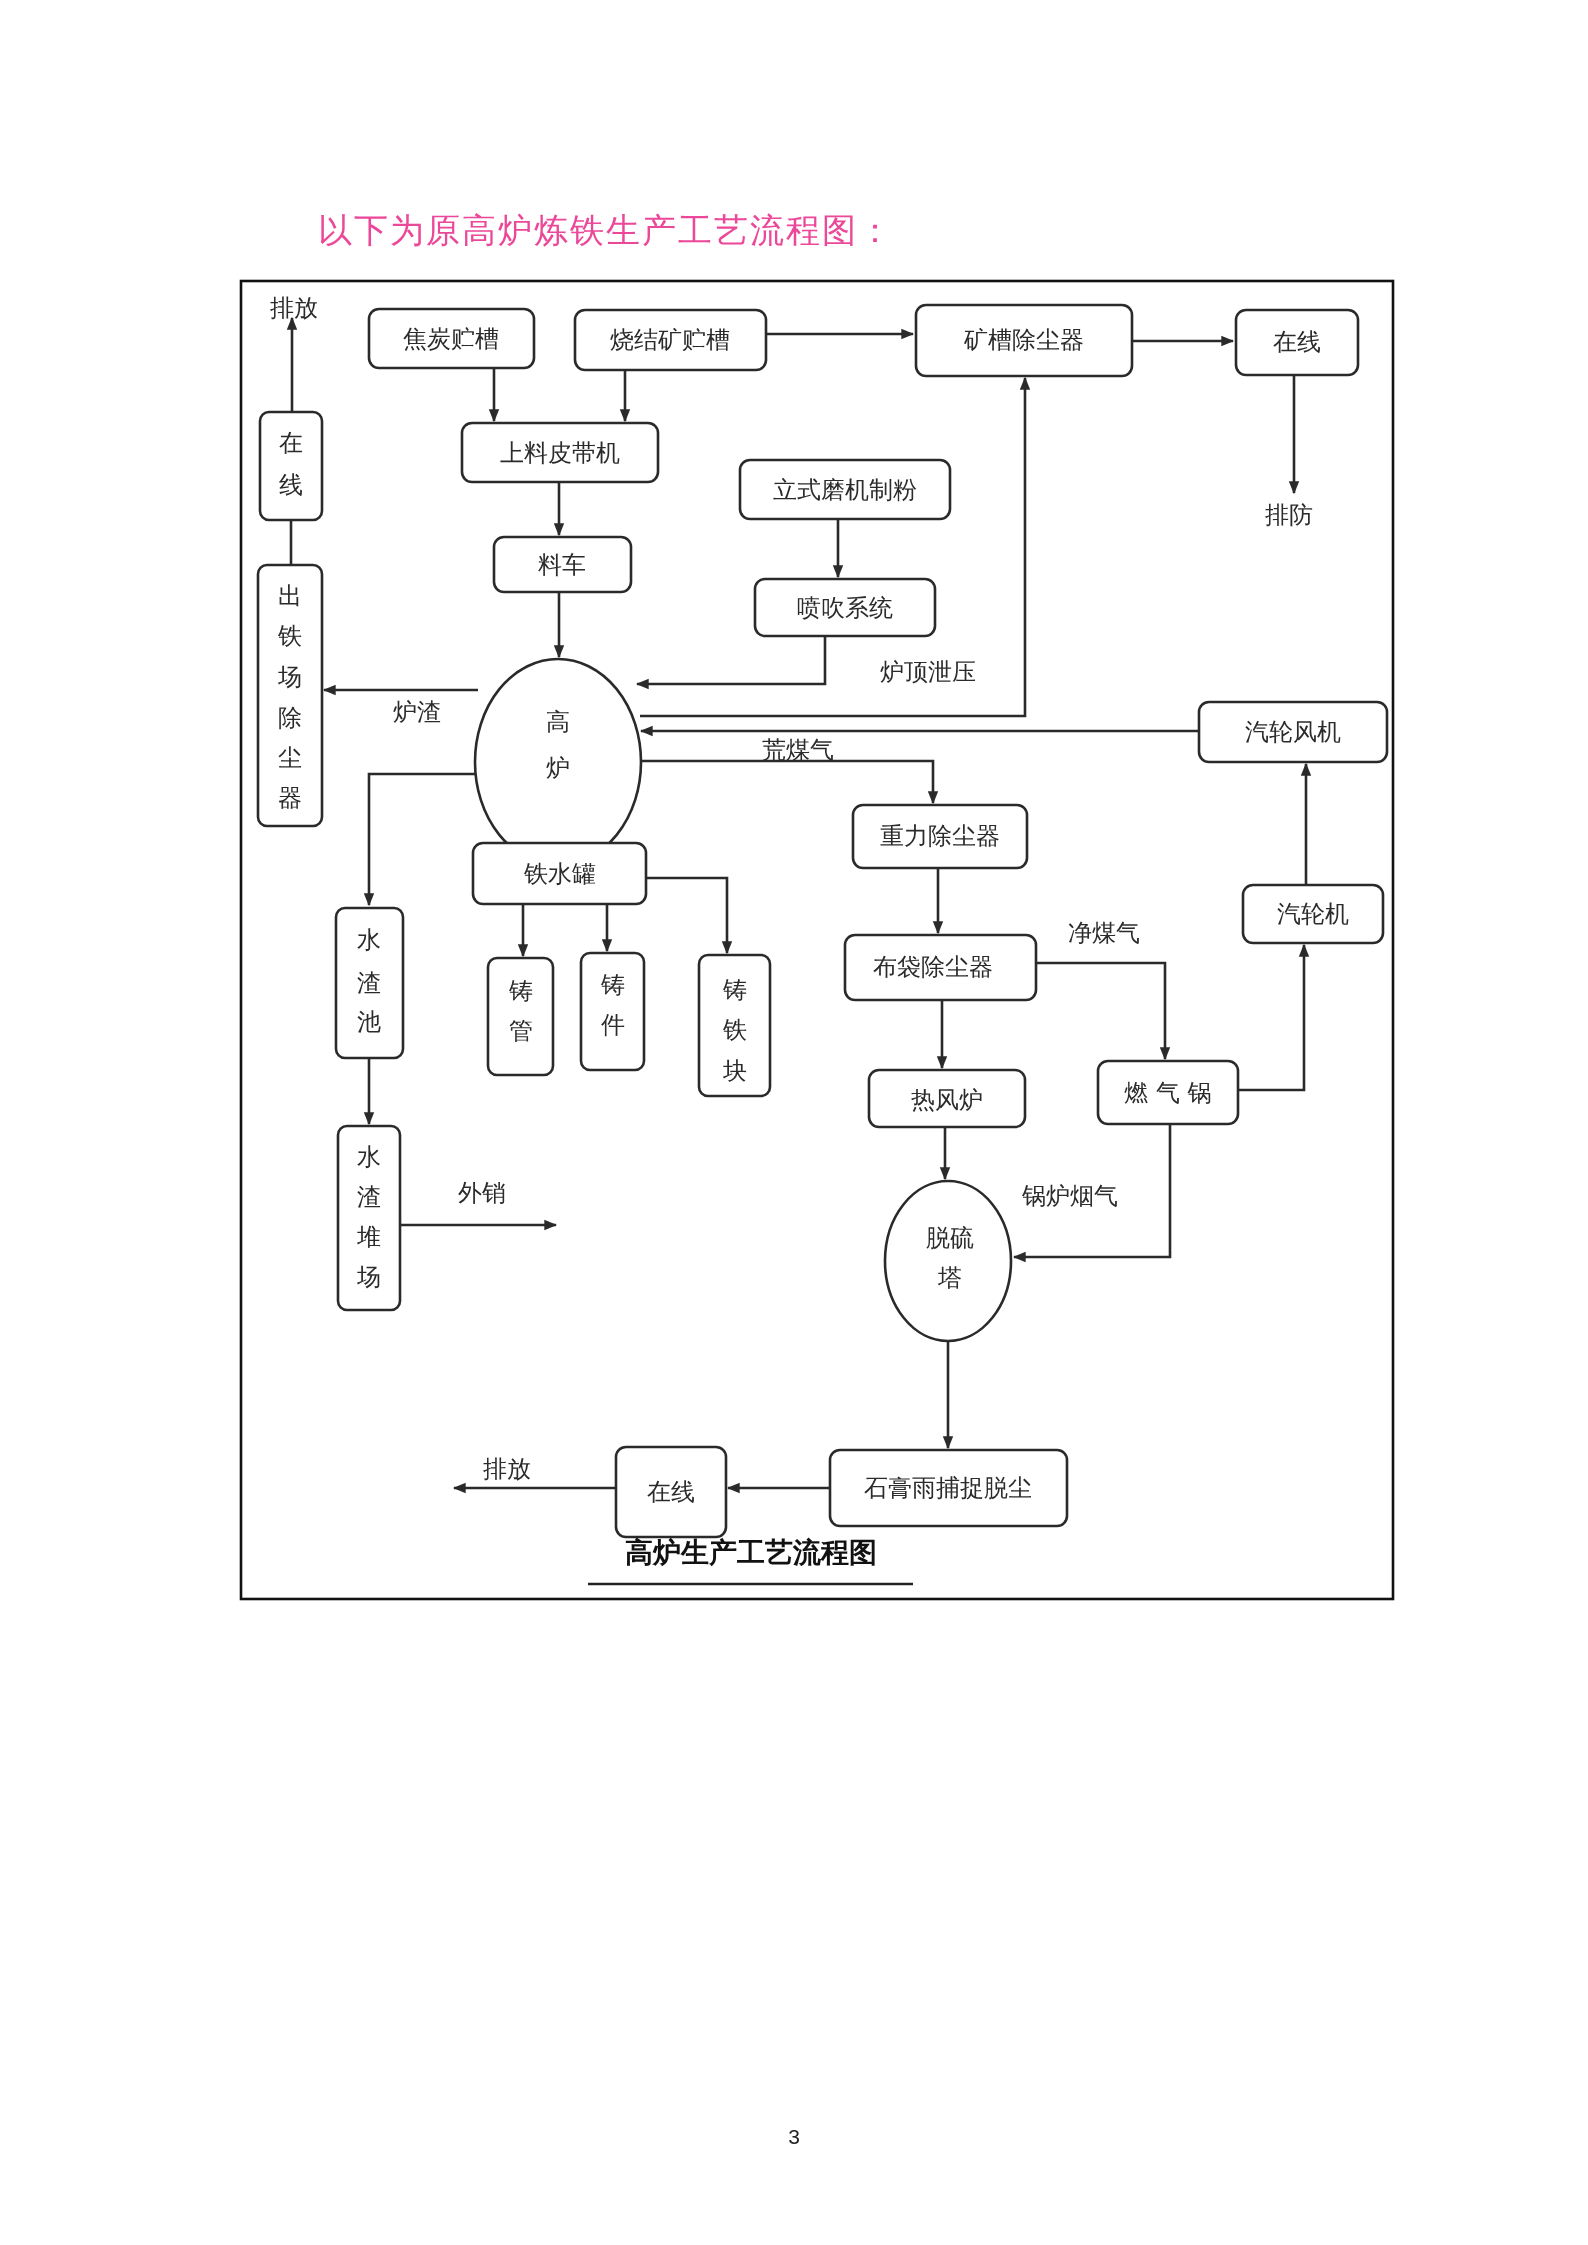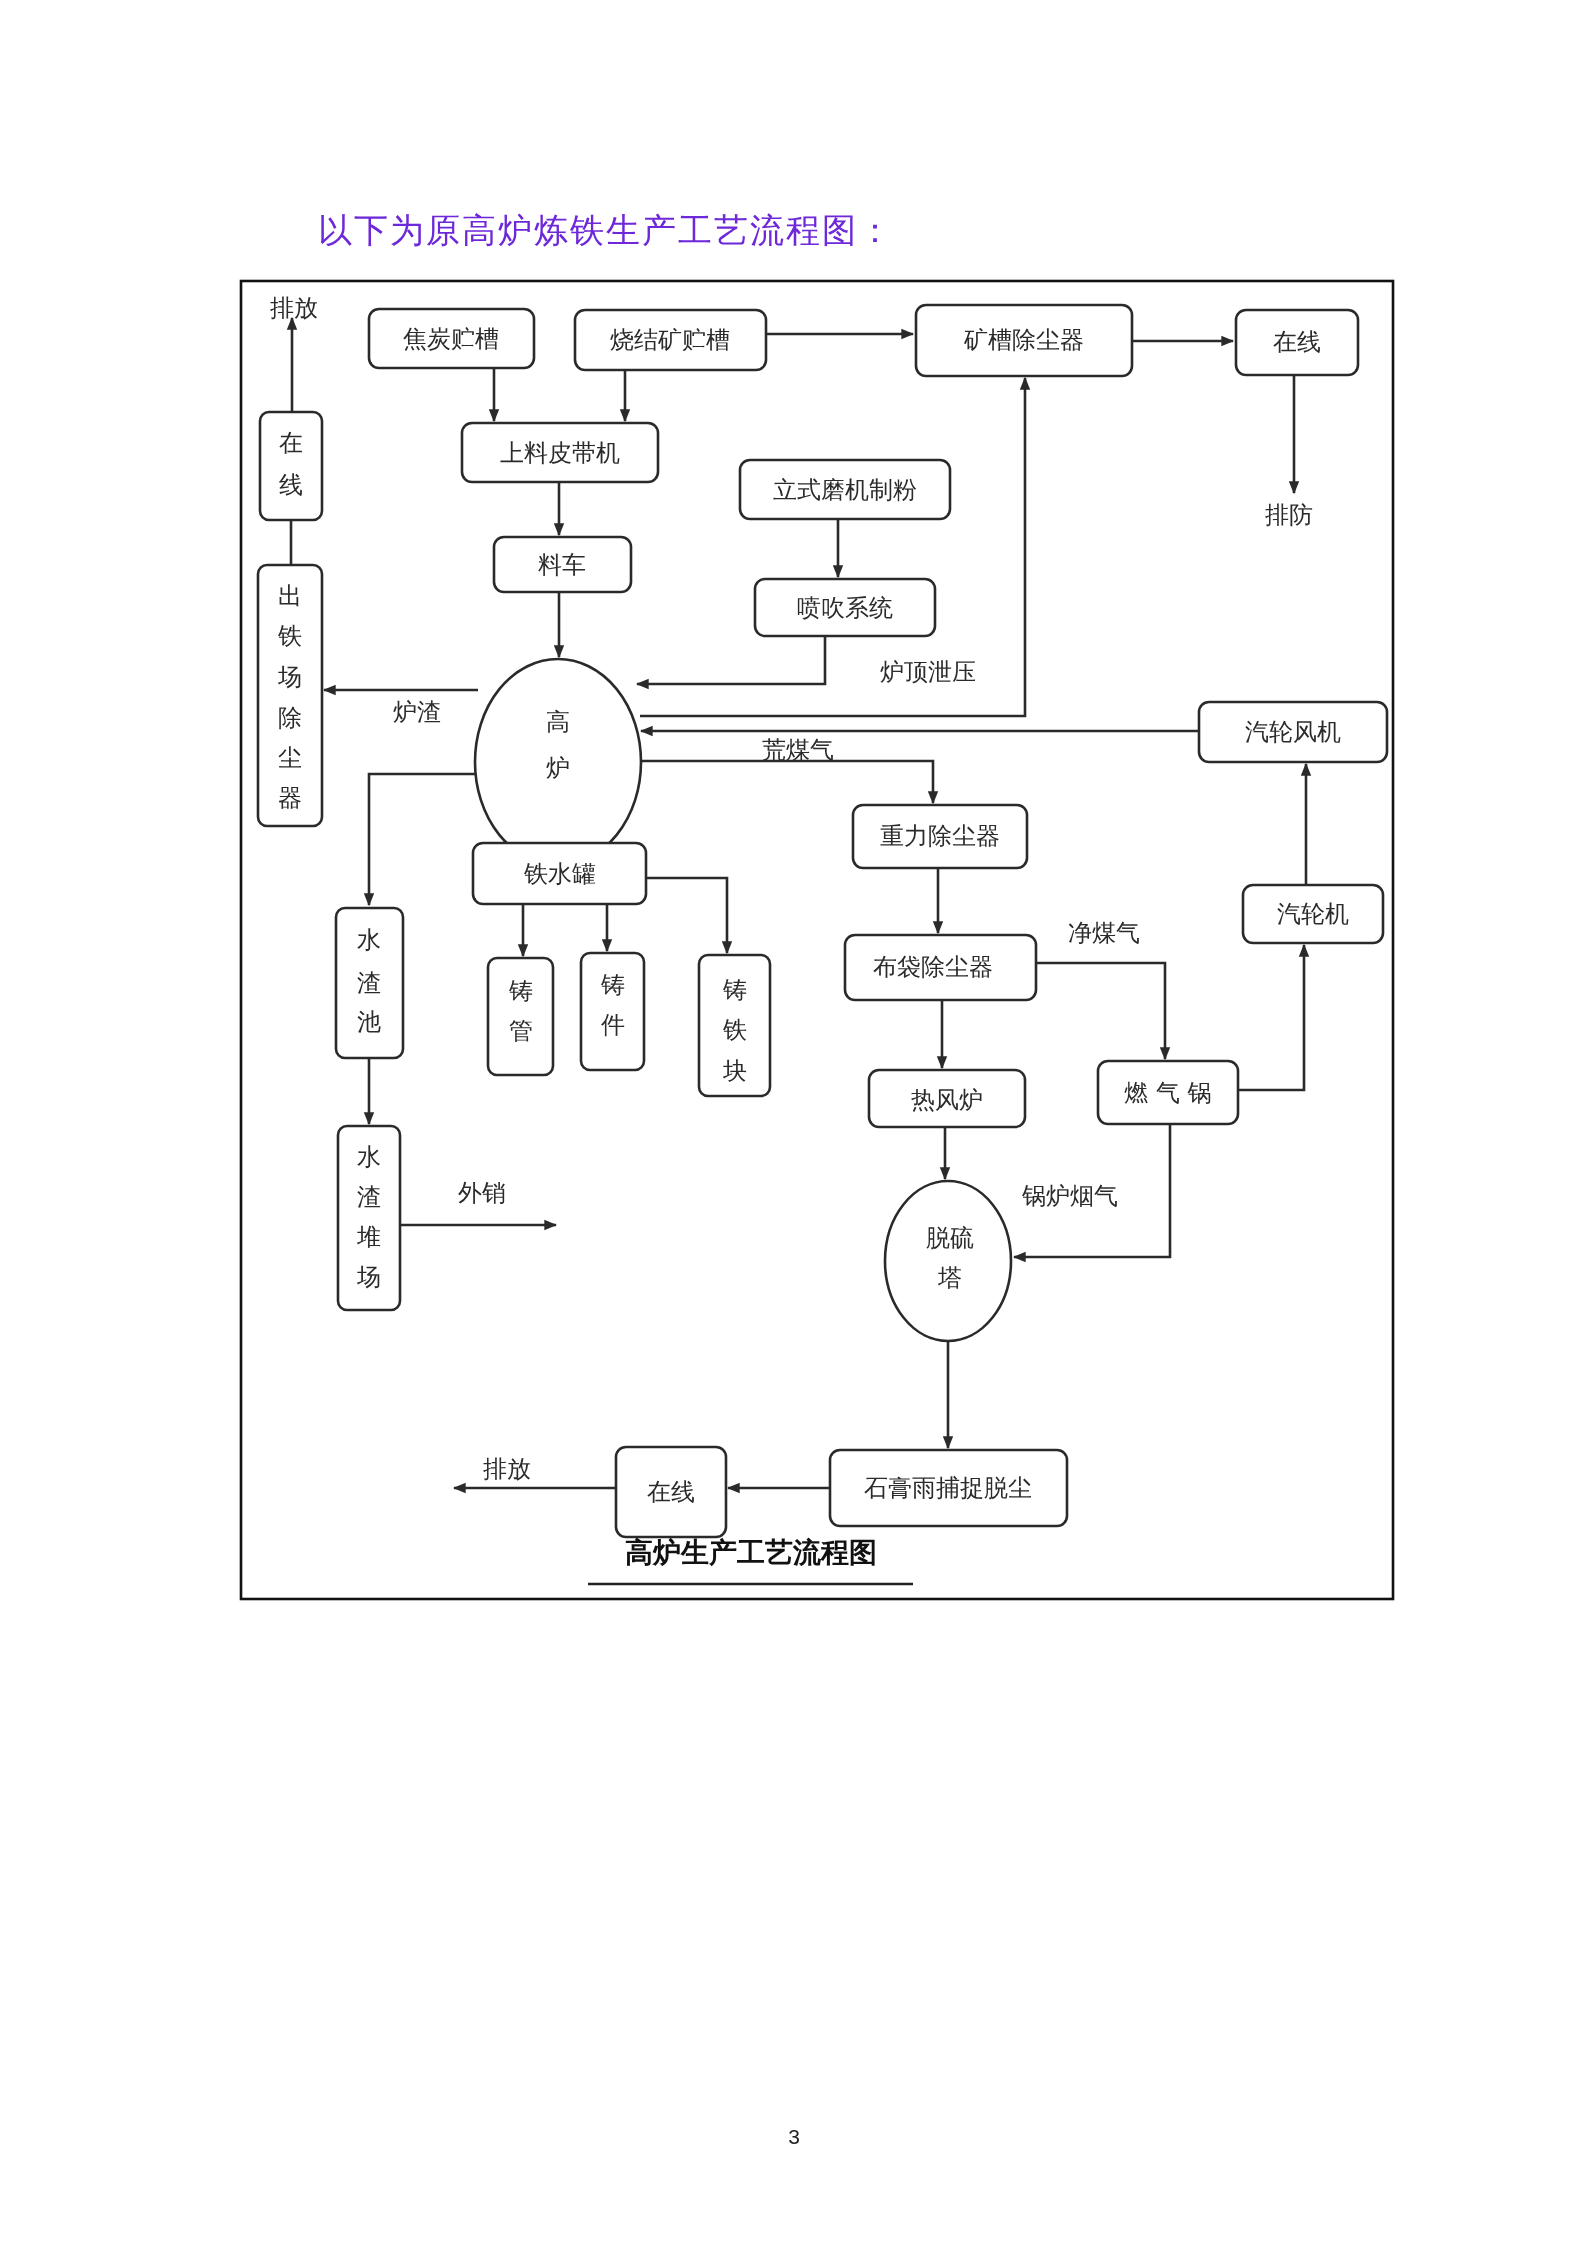--- a/index.html
+++ b/index.html
@@ -1,17 +1,17 @@
 <!DOCTYPE html>
 <html><head>
 <meta charset="utf-8">
 <style>
   html, body { margin: 0; padding: 0; background: #ffffff; }
   body { width: 1588px; height: 2245px; position: relative; overflow: hidden; font-family: "DejaVu Sans", sans-serif; }
-  .intro { position: absolute; left: 318px; top: 208px; font-family: "DejaVu Serif", serif; font-size: 34px; color: #6d28d9; letter-spacing: 2px; white-space: nowrap; }
+  .intro { position: absolute; left: 318px; top: 208px; font-family: "DejaVu Serif", serif; font-size: 34px; color: #ec4899; letter-spacing: 2px; white-space: nowrap; }
   .page-num { position: absolute; left: 0; width: 100%; top: 2125px; text-align: center; font-family: "Liberation Sans", sans-serif; font-size: 21px; color: #222; }
   svg.diagram { position: absolute; left: 0; top: 0; }
   svg .box { fill: #fff; stroke: #2a2a2a; stroke-width: 2.6; }
   svg .edge { fill: none; stroke: #2a2a2a; stroke-width: 2.6; }
   svg .frame { fill: none; stroke: #111; stroke-width: 2.6; }
   svg text { font-family: "DejaVu Sans", sans-serif; fill: #2b2b2b; font-size: 24px; }
   svg text.node-label { text-anchor: middle; dominant-baseline: central; }
   svg text.edge-label { dominant-baseline: central; }
   svg text.caption { font-weight: bold; font-size: 28px; fill: #111; text-anchor: middle; }
 </style>

